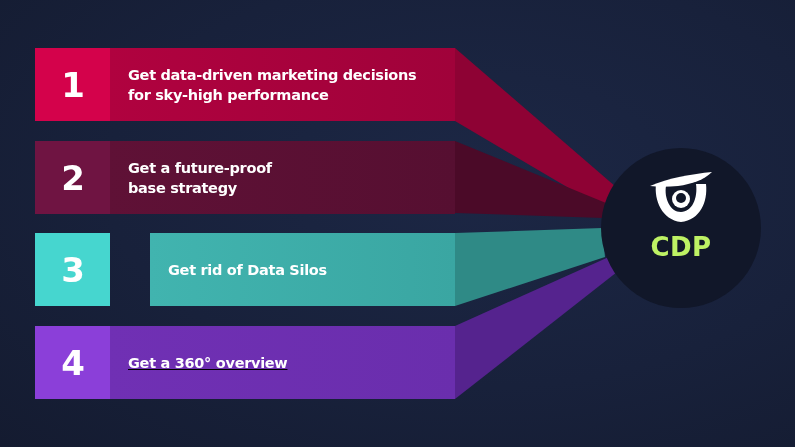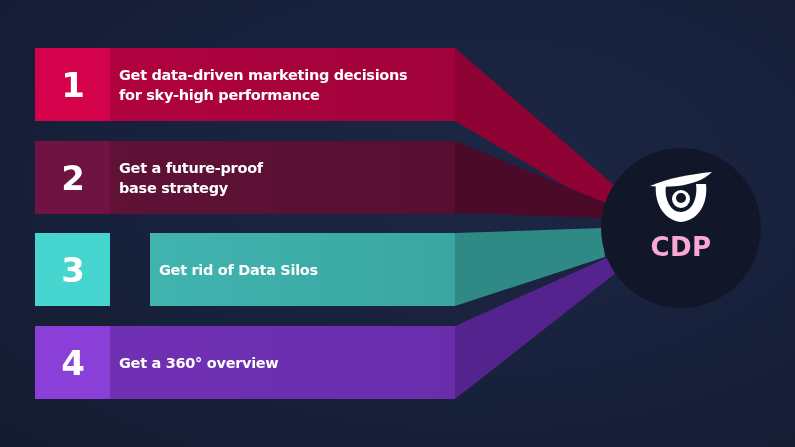--- a/index.html
+++ b/index.html
@@ -26,21 +26,21 @@
       justify-content: center;
       color: #ffffff;
       font-weight: bold;
       font-size: 34px;
       letter-spacing: -1px;
     }
     .card .body {
       flex: 1;
       display: flex;
       align-items: center;
-      padding-left: 9px;
+      padding-left: 18px;
     }
     .card .text {
       color: #ffffff;
       font-weight: bold;
       font-size: 14.5px;
       line-height: 20px;
       letter-spacing: -0.3px;
     }
     .card .text span { display: block; white-space: nowrap; }
     .cdp-circle {
@@ -51,21 +51,21 @@
       height: 160px;
       border-radius: 50%;
       background: #111729;
       display: flex;
       flex-direction: column;
       align-items: center;
     }
     .cdp-circle svg { margin-top: 22px; }
     .cdp-label {
       margin-top: 4px;
-      color: #f9a8d4;
+      color: #bef264;
       font-weight: bold;
       font-size: 26px;
       letter-spacing: 0.5px;
     }
   </style>
 </head>
 <body>
 
 <div class="stage">
 
@@ -100,21 +100,21 @@
     <div class="num" style="background:#46d6cf;">3</div>
     <div class="body" style="background:linear-gradient(90deg,#41b4af,#3aa6a2);margin-left:40px;">
       <div class="text">
         <span>Get rid of Data Silos</span>
       </div>
     </div>
   </div>
 
   <div class="card" style="top:326px;">
     <div class="num" style="background:#8b3fd9;">4</div>
-    <div class="body" style="background:linear-gradient(90deg,#7030b4,#6a2ead);">
+    <div class="body" style="background:linear-gradient(90deg,#7030b4,#6a2ead);text-decoration:underline;">
       <div class="text">
         <span>Get a 360° overview</span>
       </div>
     </div>
   </div>
 
   <div class="cdp-circle">
     <svg width="66" height="58" viewBox="0 0 66 58">
 
       <path d="M8,14 C6,30 14,50 33,52 C52,50 60,32 58,14 L48,14 C50,28 44,42 33,42 C22,42 16,28 18,16 Z" fill="#ffffff"></path>

